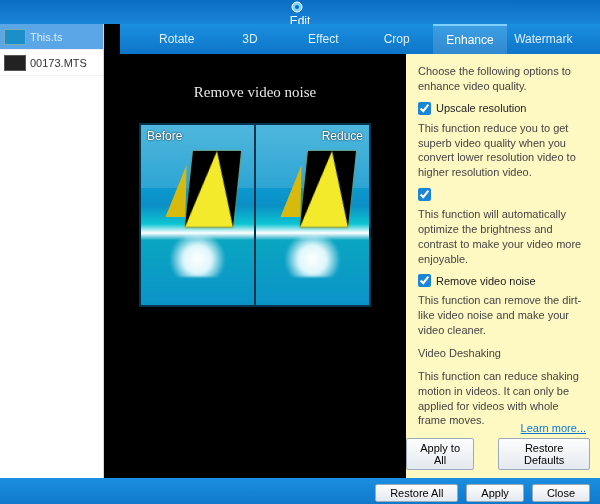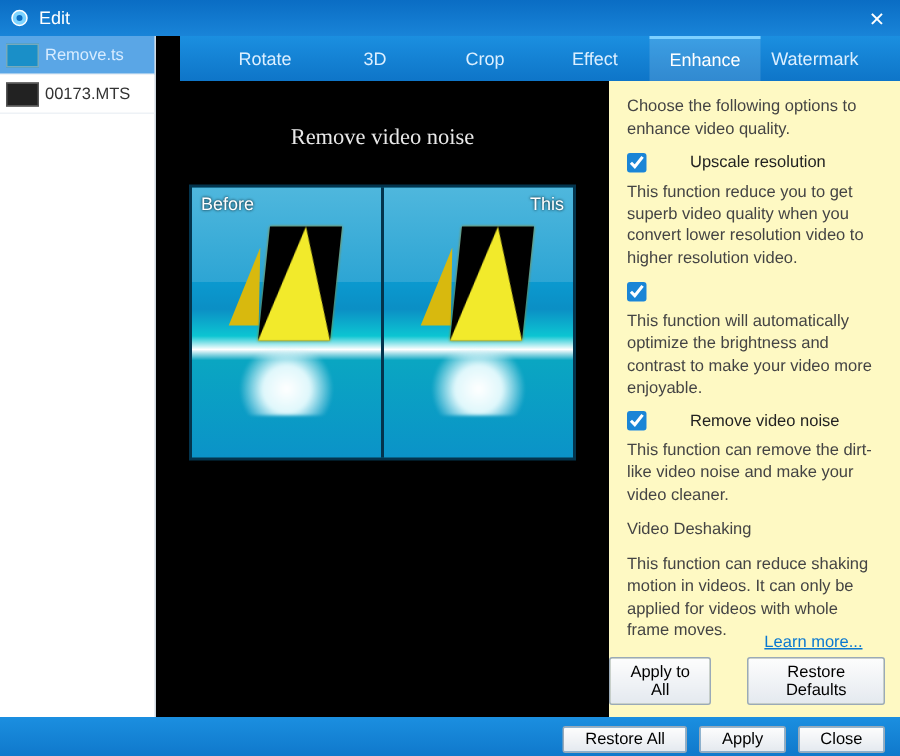--- a/index.html
+++ b/index.html
@@ -1,18 +1,18 @@
 <!DOCTYPE html>
 <html><head>
 <meta charset="utf-8">
 <style>
   * { box-sizing: border-box; margin: 0; padding: 0; font-family: Arial, sans-serif; }
   body { width: 600px; height: 504px; background: #fff; overflow: hidden; }
   
-  .titlebar { height: 24px; background: linear-gradient(#0a6dc4,#1984d8); display: flex; align-items: center; padding: 0 6px; }
+  .titlebar { height: 24px; background: linear-gradient(#0a6dc4,#1984d8); display: flex; align-items: center; padding: 0 6px; flex-direction: column; }
   .titlebar .app-icon { width: 14px; height: 14px; margin-right: 6px; display:flex; align-items:center; justify-content:center;}
   .titlebar .title { color: #fff; font-size: 12px; flex: 1; }
   .titlebar .close { color: #fff; font-size: 13px; cursor: pointer; padding: 0 4px; }
   
   .body { display: flex; height: calc(100% - 24px - 26px); }
   
   .sidebar { width: 104px; background: #fff; border-right: 1px solid #cfd8e0; }
   .sidebar-item { height: 26px; display: flex; align-items: center; padding: 0 4px; font-size: 11px; cursor: pointer; border-bottom: 1px solid #eef2f6; }
   .sidebar-item.sel { background: #5aa6e6; color: #cfe6fb; }
   .sidebar-item .thumb { width: 22px; height: 16px; background: #1a8fc8; margin-right: 4px; border: 1px solid #7ab; }
@@ -21,38 +21,38 @@
   .sidebar-item.sel .lbl { color:#d8ecff; }
   
   .main { flex: 1; display: flex; flex-direction: column; background: #000; }
   .tabs { height: 30px; background: linear-gradient(#1b8fe0,#0e75c8); display: flex; align-items: stretch; padding: 0 20px; margin-left: 16px; }
   .tab { flex:1; color: #dcefff; font-size: 12px; display:flex; align-items:center; justify-content:center; cursor:pointer; }
   .tab.active { background: rgba(255,255,255,0.15); border-top:2px solid #7dd0ff; color:#fff; }
   
   .content { flex:1; display:flex; }
   .preview { width: 302px; background:#000; display:flex; flex-direction:column; align-items:center; padding: 30px 8px 8px; }
   .preview-title { color:#e8e8e8; font-size:15px; font-family: Georgia, serif; margin-bottom: 22px; }
-  .compare { width: 258px; height: 184px; display:flex; border:2px solid #03344d; }
+  .compare { width: 232px; height: 184px; display:flex; border:2px solid #03344d; }
   .half { flex:1; position:relative; background:#0e8bbd; overflow:hidden; }
   .half + .half { border-left:2px solid #03344d; }
   .wave-sky { position:absolute; inset:0; background: linear-gradient(#4fb7dd 0%, #2da5d4 35%, #0b99cf 35%, #0b8fc5 45%, #0cc5d2 55%, #ffffff 60%, #0aa6c2 64%, #0b93c8 100%); }
   .splash { position:absolute; bottom:28px; left:18px; right:18px; height:44px; background: radial-gradient(circle at 50% 60%, #fff 0%, #dff7fb 30%, rgba(255,255,255,0) 60%); filter: blur(1px); }
   .sail { position:absolute; width:0; height:0; }
   .sail.main { top:26px; left:48px; border-left:24px solid transparent; border-right:24px solid transparent; border-bottom:76px solid #f2ea2b; transform: skewX(-6deg); filter: drop-shadow(0 0 1px #a08000);}
   .sail.jib { top:40px; left:30px; border-left:10px solid transparent; border-right:10px solid transparent; border-bottom:52px solid #d8b90e; transform: skewX(-12deg);}
   .half-label { position:absolute; top:4px; color:#fff; font-size:12px; text-shadow:0 0 2px #000; }
   .half-label.l { left:6px; } .half-label.r { right:6px; }
   
   .sidepanel { flex:1; background:#fef9c3; padding: 10px 12px; font-size:11px; color:#333; position:relative; overflow:hidden; }
   .sidepanel p { margin-bottom:8px; line-height:1.35; color:#444; }
   .chk { display:flex; align-items:center; margin: 4px 0 6px; }
   .chk input { margin-right:5px; accent-color:#1a85d6; }
-  .chk label { color:#222;margin-left:24px; }
+  .chk label { color:#222; }
   .section-mid { color:#444; margin: 6px 0 4px; }
-  .learn { color:#0a78d0; text-decoration:underline; font-size:11px; cursor:pointer; position:absolute; right:25px; bottom:44px; }
+  .learn { color:#0a78d0; text-decoration:underline; font-size:11px; cursor:pointer; position:absolute; right:14px; bottom:44px; }
   .panel-btns { position:absolute; right:10px; bottom:8px; display:flex; gap:24px; }
   .btn { font-size:11px; padding:3px 10px; background:linear-gradient(#fdfdfd,#e4e9ef); border:1px solid #9aaab8; border-radius:2px; cursor:pointer; }
   
   .footer { height:26px; background: linear-gradient(#1b8fe0,#0e75c8); display:flex; align-items:center; justify-content:flex-end; padding: 15px 10px; gap:8px; }
   .footer .btn { padding: 2px 14px; }
 </style>
 </head>
 <body>
 
 <div class="titlebar">
@@ -63,55 +63,55 @@
       </svg>
   </span>
   <span class="title">Edit</span>
   <span class="close">✕</span>
 </div>
 
 <div class="body">
   <div class="sidebar">
     <div class="sidebar-item sel">
       <div class="thumb"></div>
-      <span class="lbl">Remove.ts</span>
+      <span class="lbl">This.ts</span>
     </div>
     <div class="sidebar-item">
       <div class="thumb dark"></div>
       <span class="lbl">00173.MTS</span>
     </div>
   </div>
 
   <div class="main">
     <div class="tabs">
       <div class="tab">Rotate</div>
       <div class="tab">3D</div>
+      <div class="tab">Effect</div>
       <div class="tab">Crop</div>
-      <div class="tab">Effect</div>
       <div class="tab active">Enhance</div>
       <div class="tab">Watermark</div>
     </div>
 
     <div class="content">
       <div class="preview">
         <div class="preview-title">Remove video noise</div>
         <div class="compare">
           <div class="half">
             <div class="wave-sky"></div>
               <div class="sail jib"></div>
               <div class="sail main"></div>
               <div class="splash"></div>
             <span class="half-label l">Before</span>
           </div>
           <div class="half">
             <div class="wave-sky"></div>
               <div class="sail jib"></div>
               <div class="sail main"></div>
               <div class="splash"></div>
-            <span class="half-label r">This</span>
+            <span class="half-label r">Reduce</span>
           </div>
         </div>
       </div>
 
       <div class="sidepanel">
         <p>Choose the following options to enhance video quality.</p>
 
         <div class="chk">
           <input type="checkbox" checked="" style="">
           <label>Upscale resolution</label>

